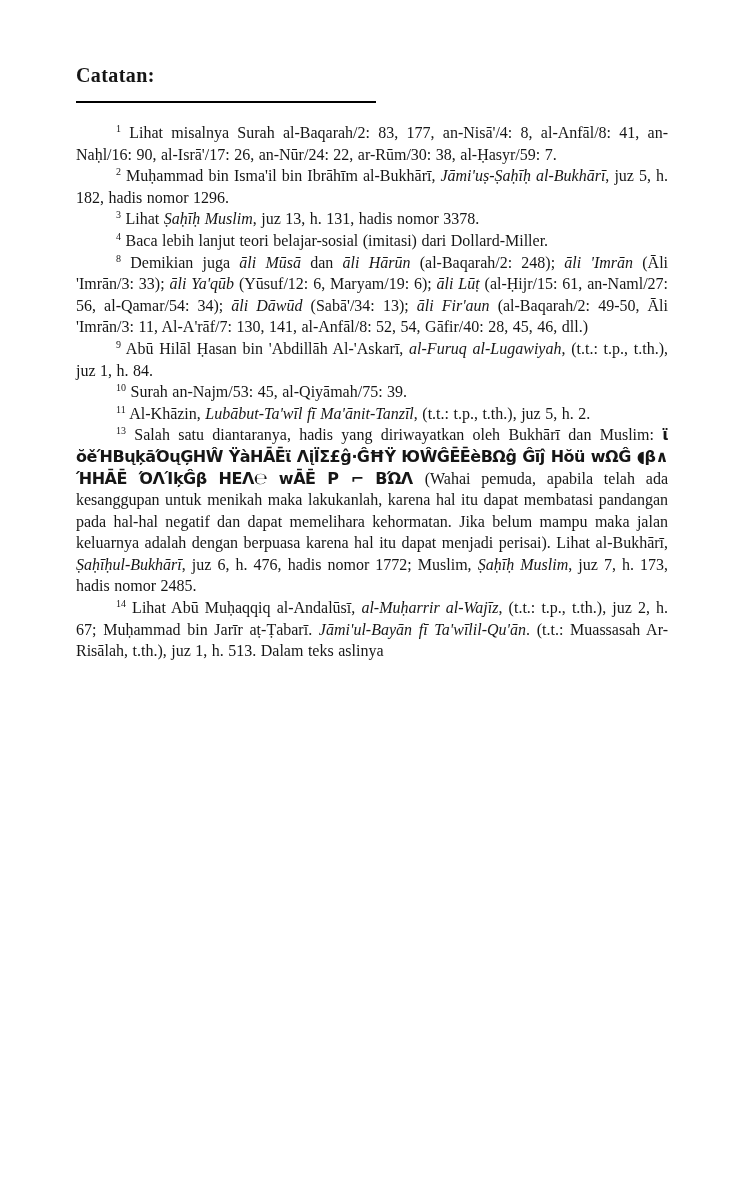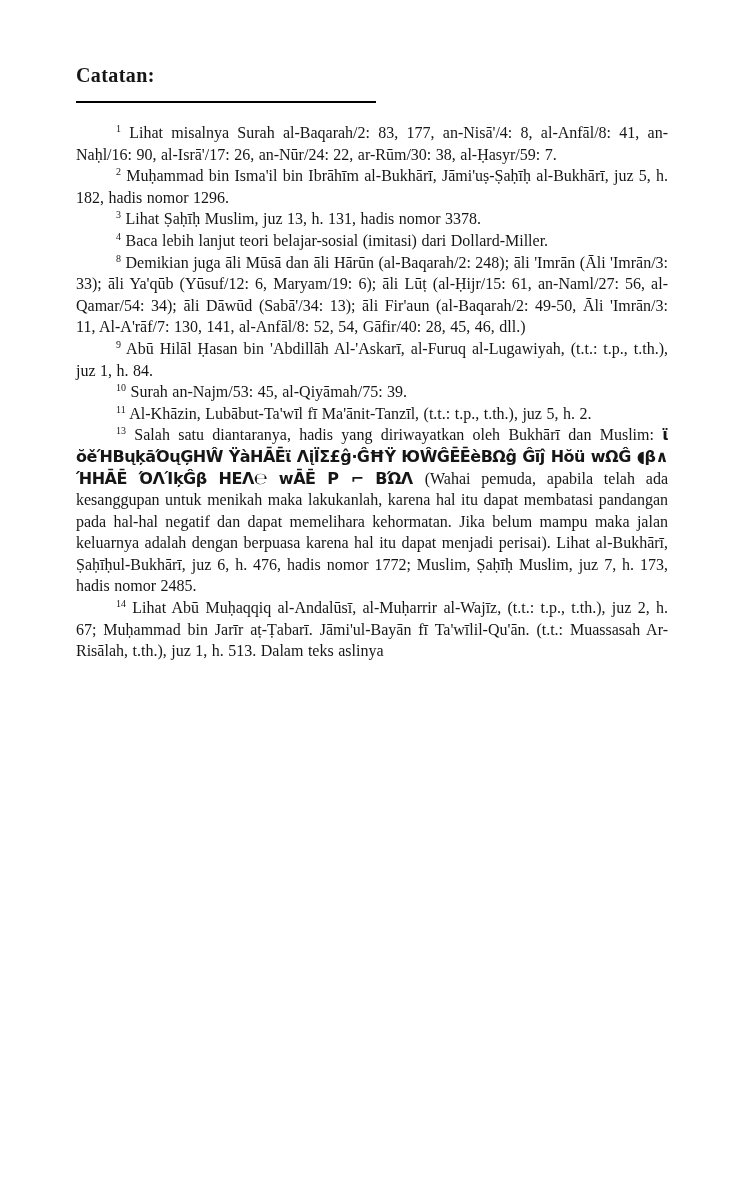--- a/index.html
+++ b/index.html
@@ -42,20 +42,21 @@
     font-size: 16px;
     line-height: 21.6px;
     word-spacing: 0.5px;
   }
   .note sup {
     font-size: 10px;
     line-height: 0;
     vertical-align: super;
   }
   .italic {
+    font-style: italic;
   }
   .garbled {
     font-family: "DejaVu Sans", sans-serif;
     font-weight: 700;
     font-size: 16px;
     letter-spacing: -0.5px;
   }
   .footer {
     position: absolute;
     left: 76px;

